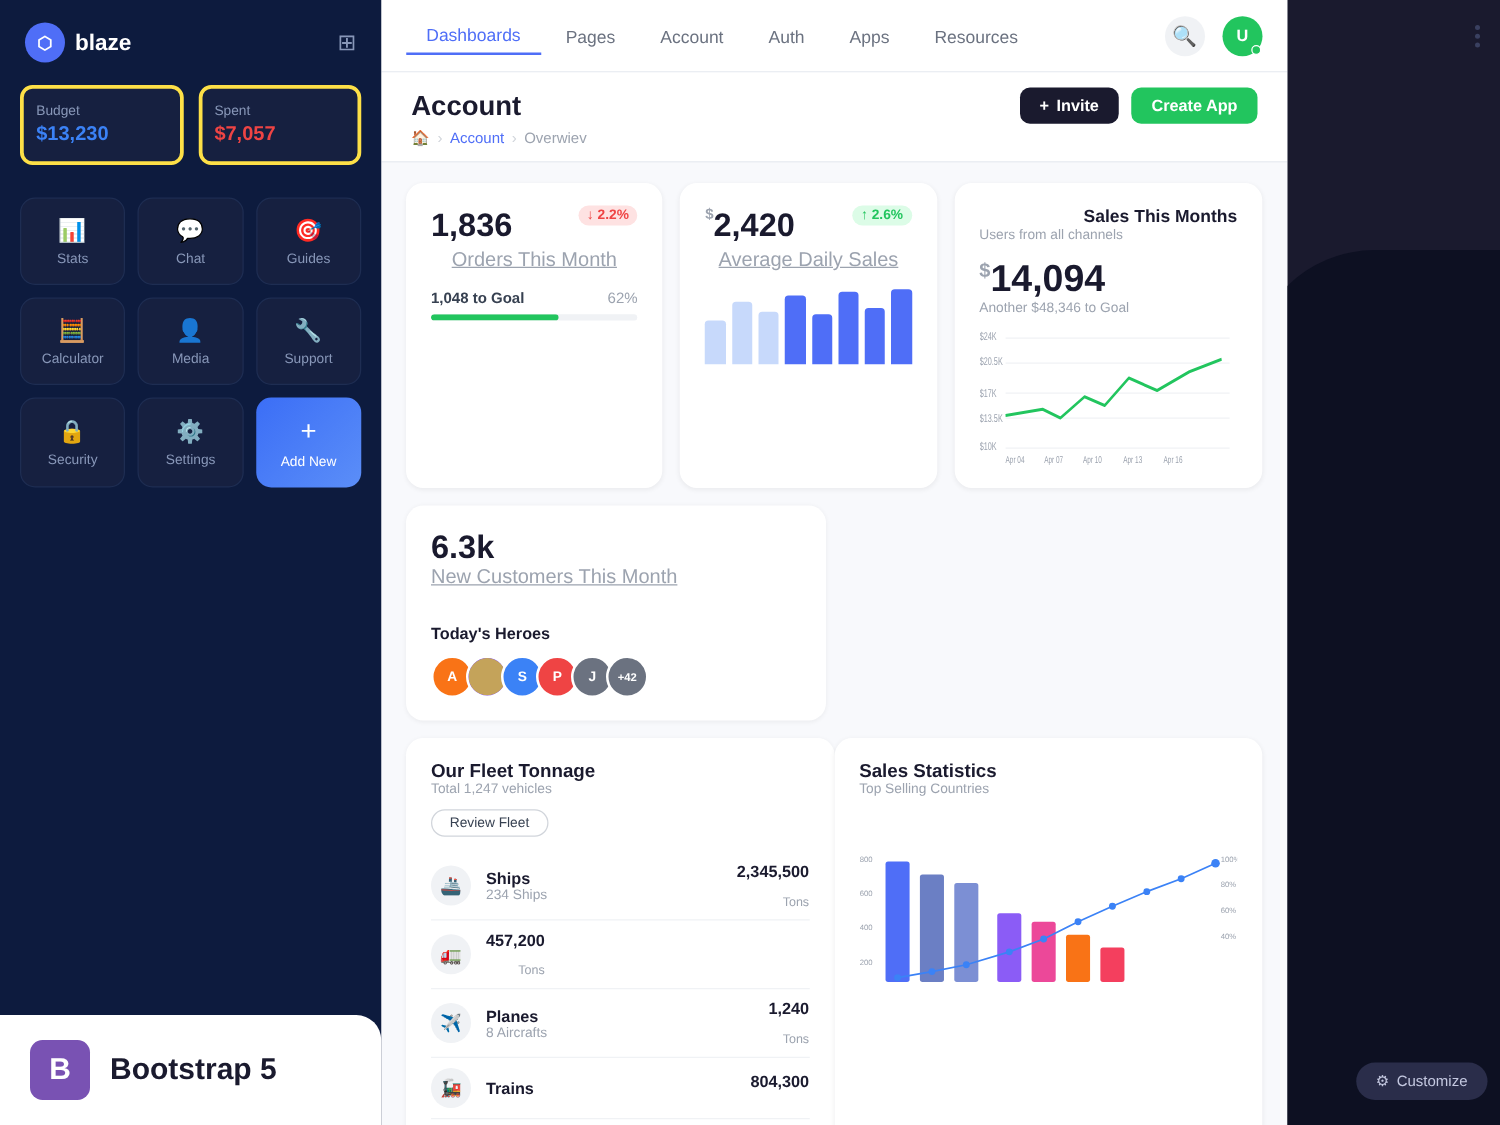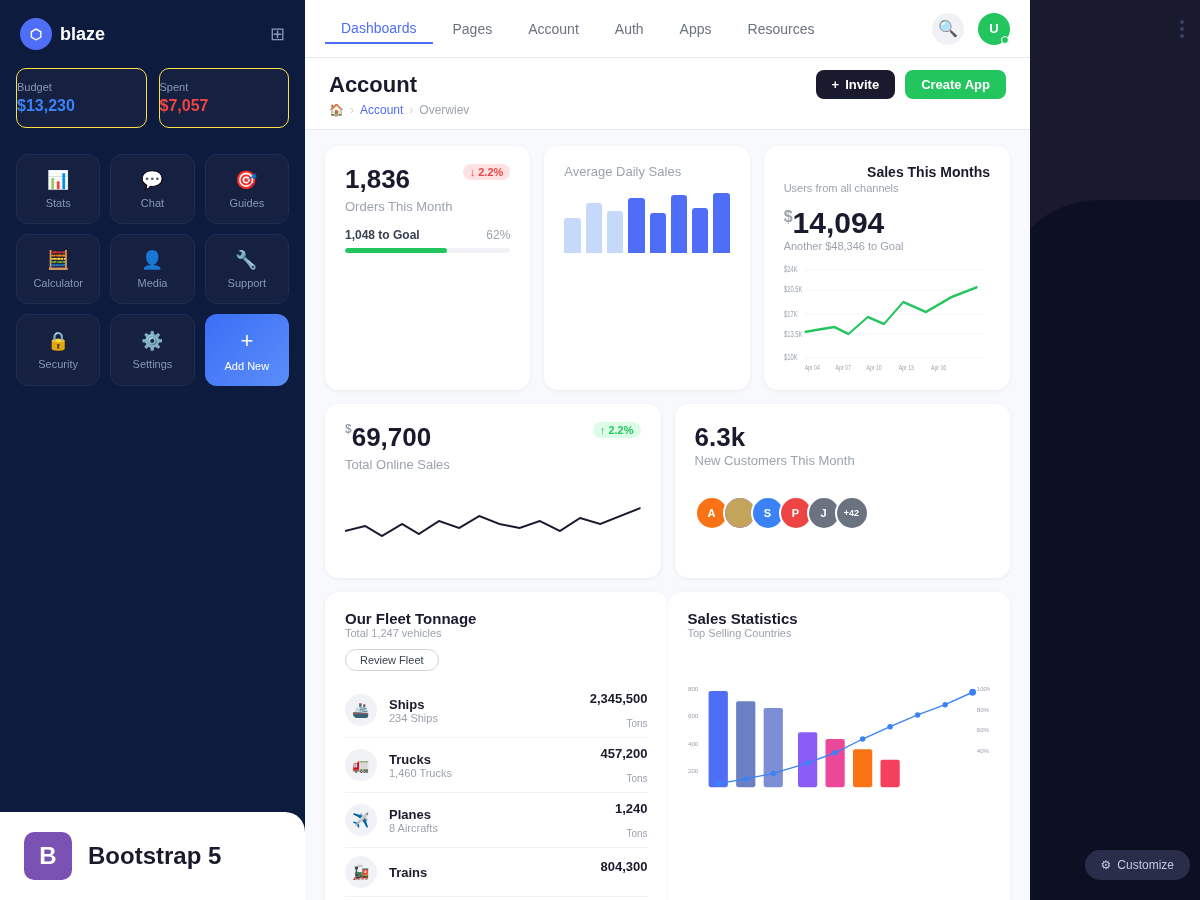--- a/index.html
+++ b/index.html
@@ -44,23 +44,23 @@
       cursor: pointer;
     }
     .budget-cards {
       display: flex;
       gap: 12px;
       padding: 0 16px 16px;
     }
     .budget-card {
       background: #162040;
       border-radius: 10px;
-      padding: 12px 0;
+      padding: 12px 10px;
       flex: 1;
-      border: 1px solid #fde047;
+      border: 3px solid #fde047;
     }
     .budget-label {
       color: #8897b8;
       font-size: 11px;
       margin-bottom: 4px;
     }
     .budget-value { font-size: 16px; font-weight: 700; }
     .budget-value.green { color: #3b82f6; }
     .budget-value.red { color: #ef4444; }
 
@@ -232,38 +232,39 @@
       display: grid;
       grid-template-columns: 1fr 1fr 1.2fr;
       gap: 14px;
       margin-bottom: 14px;
     }
     .metric-card {
       background: white;
       border-radius: 14px;
       padding: 18px 20px;
       box-shadow: 0 1px 4px rgba(0,0,0,0.06);
+      text-align: center;
     }
     .metric-top {
       display: flex;
       align-items: flex-start;
       justify-content: space-between;
       margin-bottom: 4px;
     }
     .metric-value { font-size: 26px; font-weight: 800; color: #1a1a2e; }
     .metric-value sup { font-size: 14px; font-weight: 600; color: #9ca3af; vertical-align: top; margin-top: 4px; }
     .metric-badge {
       font-size: 11px;
       padding: 2px 7px;
       border-radius: 20px;
       font-weight: 600;
     }
     .badge-red { background: #fee2e2; color: #ef4444; }
     .badge-green { background: #dcfce7; color: #22c55e; }
-    .metric-label { font-size: 13px; color: #9ca3af; margin-bottom: 14px; }
+    .metric-label { font-size: 16px; color: #9ca3af; margin-bottom: 14px; text-decoration: underline; }
     .progress-row {
       display: flex;
       align-items: center;
       justify-content: space-between;
       margin-bottom: 6px;
     }
     .progress-label { font-size: 12px; color: #374151; font-weight: 600; }
     .progress-pct { font-size: 12px; color: #9ca3af; }
     .progress-bar-bg {
       height: 5px;
@@ -557,20 +558,26 @@
         <div class="progress-row">
           <span class="progress-label">1,048 to Goal</span>
           <span class="progress-pct">62%</span>
         </div>
         <div class="progress-bar-bg">
           <div class="progress-bar-fill" style="width:62%"></div>
         </div>
       </div>
 
       <div class="metric-card">
+        <div class="metric-top">
+          <div class="metric-value">
+            <sup style="font-size:12px;color:#9ca3af;vertical-align:top;margin-top:6px">$</sup><span>2,420</span>
+          </div>
+          <div class="metric-badge badge-green">↑ 2.6%</div>
+        </div>
         <div class="metric-label">Average Daily Sales</div>
         <div class="mini-bars">
           <div class="mini-bar" style="height:35px"></div>
           <div class="mini-bar" style="height:50px"></div>
           <div class="mini-bar" style="height:42px"></div>
           <div class="mini-bar active" style="height:55px"></div>
           <div class="mini-bar active" style="height:40px"></div>
           <div class="mini-bar active" style="height:58px"></div>
           <div class="mini-bar active" style="height:45px"></div>
           <div class="mini-bar active" style="height:60px"></div>
@@ -607,40 +614,29 @@
             <text x="128" y="108" font-size="8" fill="#9ca3af">Apr 10</text>
             <text x="178" y="108" font-size="8" fill="#9ca3af">Apr 13</text>
             <text x="228" y="108" font-size="8" fill="#9ca3af">Apr 16</text>
           </svg>
         </div>
       </div>
     </div>
 
     <div class="second-row">
 
-      <div class="wavy-card">
-        <div class="metric-top">
-          <div class="metric-value">
-            <sup style="font-size:12px;color:#9ca3af;vertical-align:top;margin-top:6px">$</sup><span>69,700</span>
-          </div>
-          <div class="metric-badge badge-green">↑ 2.2%</div>
-        </div>
-        <div class="metric-label">Total Online Sales</div>
-        <svg class="wavy-chart" width="100%" height="70" viewBox="0 0 440 70" preserveAspectRatio="none">
-          <polyline points="0,45 30,40 55,50 85,38 110,48 140,35 170,42 200,30 230,38 260,42 290,35 320,45 350,32 380,38 410,30 440,22" fill="none" stroke="#1a1a2e" stroke-width="2" stroke-linejoin="round"></polyline>
-        </svg>
-      </div>
 
       <div class="heroes-card">
         <div style="display:flex;justify-content:space-between;align-items:flex-start;margin-bottom:14px">
           <div>
             <div class="metric-value">6.3k</div>
             <div class="metric-label">New Customers This Month</div>
           </div>
         </div>
+        <div class="heroes-title">Today's Heroes</div>
         <div class="heroes-avatars">
           <div class="hero-av" style="background:#f97316">A</div>
           <div class="hero-av" style="background:#8b5cf6;width:34px;height:34px;background-image:none;overflow:hidden">
             <div style="width:100%;height:100%;background:#c4a35a;border-radius:50%"></div>
           </div>
           <div class="hero-av" style="background:#3b82f6">S</div>
           <div class="hero-av" style="background:#ef4444">P</div>
           <div class="hero-av" style="background:#6b7280">J</div>
           <div class="hero-av" style="background:#6b7280;font-size:9px">+42</div>
         </div>
@@ -659,24 +655,20 @@
               <div class="fleet-name">Ships</div>
               <div class="fleet-count">234 Ships</div>
             </div>
             <div class="fleet-value">
               <div class="fleet-num">2,345,500</div>
               <div class="fleet-unit">Tons</div>
             </div>
           </div>
           <div class="fleet-row">
             <div class="fleet-icon">🚛</div>
-            <div class="fleet-info">
-              <div class="fleet-name">Trucks</div>
-              <div class="fleet-count">1,460 Trucks</div>
-            </div>
             <div class="fleet-value">
               <div class="fleet-num">457,200</div>
               <div class="fleet-unit">Tons</div>
             </div>
           </div>
           <div class="fleet-row">
             <div class="fleet-icon">✈️</div>
             <div class="fleet-info">
               <div class="fleet-name">Planes</div>
               <div class="fleet-count">8 Aircrafts</div>

